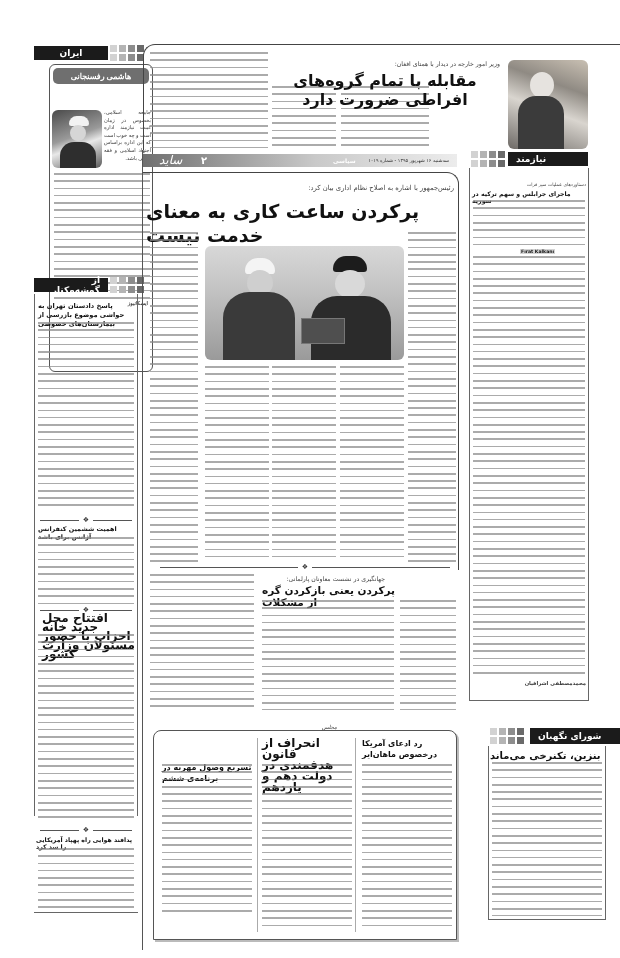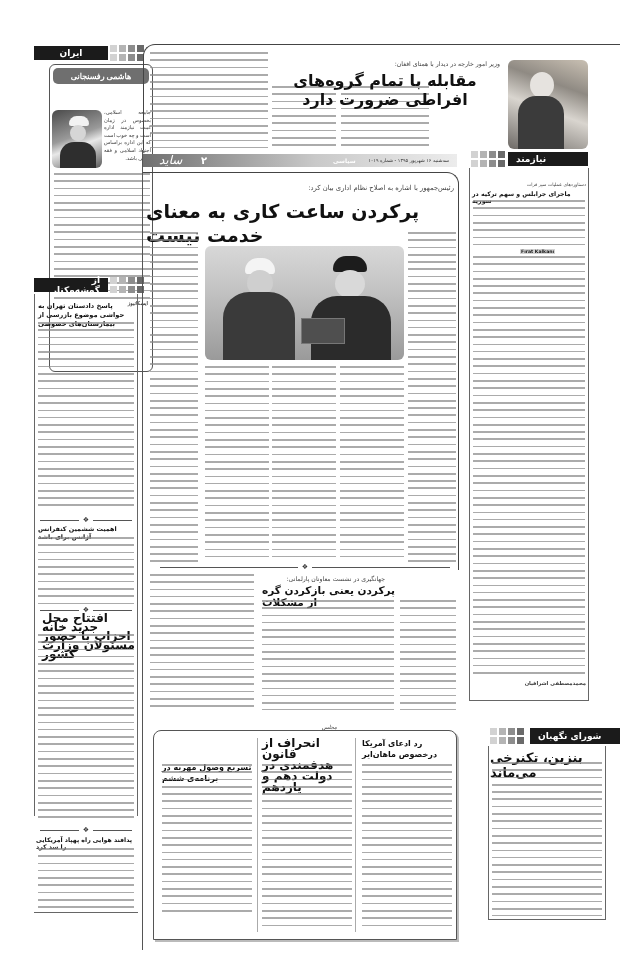--- a/index.html
+++ b/index.html
@@ -185,14 +185,14 @@
   <span></span>
     <span></span>
     <span></span>
     <span></span>
     <span></span>
     <span></span>
     <span></span>
     <span></span>
 </div>
 <div class="abs" style="left:488px;top:746px;width:118px;height:174px;border-left:1px solid #666;border-right:1px solid #666;border-bottom:1px solid #666;"></div>
-<div class="abs headline" style="left:490px;top:750px;width:114px;font-size:13px;">بنزین، تکنرخی می‌ماند</div>
+<div class="abs headline" style="left:490px;top:750px;width:114px;font-size:10px;">بنزین، تکنرخی می‌ماند</div>
 <div class="abs lines" style="left:492px;top:762px;width:110px;height:154px;"></div>
 
 </body></html>

